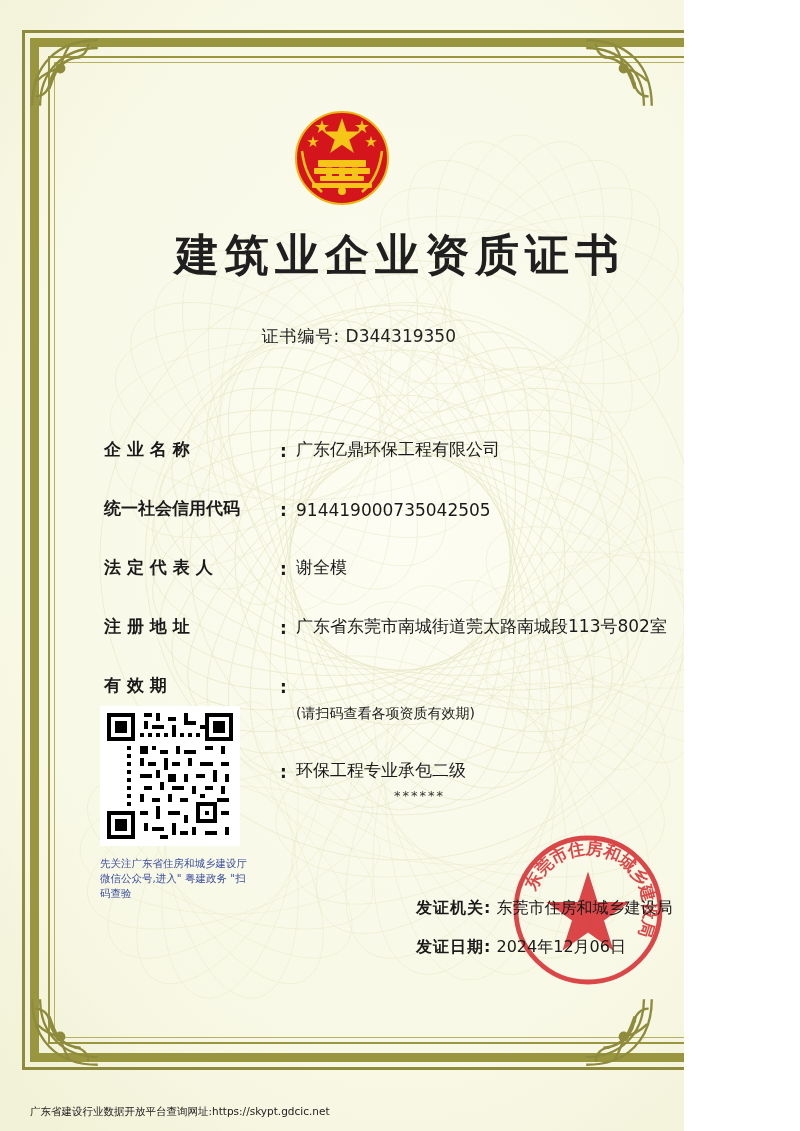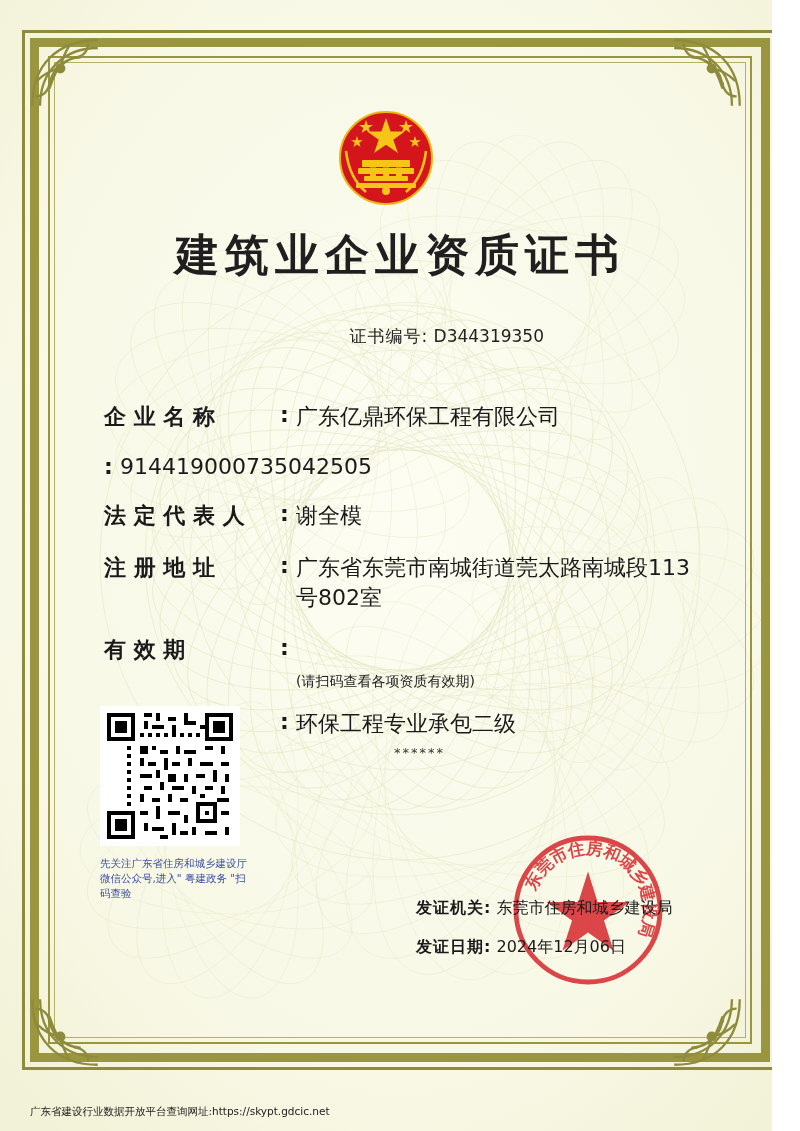--- a/index.html
+++ b/index.html
@@ -12,21 +12,21 @@
     height: 1131px;
     font-family: "DejaVu Sans", "Liberation Sans", sans-serif;
     position: relative;
     overflow: hidden;
   }
 
   
   #certificate {
     position: absolute;
     left: 0; top: 0;
-    width: 772px;
+    width: 684px;
     height: 1131px;
     background: #84cc16;
     overflow: hidden;
   }
 
   
   .guilloche {
     position: absolute;
     left: 0; top: 0;
     width: 800px; height: 1131px;
@@ -108,24 +108,25 @@
 
   
   .fields {
     position: absolute;
     left: 104px;
     top: 402px;
     width: 600px;
   }
   .field-row {
     display: flex;
-    align-items: flex-start;
+    align-items: flex-end;
     margin-bottom: 22px;
-    font-size: 22px;
+    font-size: 17px;
     color: #1a1a1a;
+    margin-top: 36px;
   }
   .field-label {
     width: 176px;
     flex: none;
     font-weight: bold;
     letter-spacing: 0px;
     white-space: nowrap;
   }
   .field-colon {
     flex: none;
@@ -404,20 +405,21 @@
 
   <div class="fields">
 
     <div class="field-row">
       <span class="field-label">企 业 名 称</span>
       <span class="field-colon">:</span>
       <span class="field-value">广东亿鼎环保工程有限公司</span>
     </div>
 
     <div class="field-row">
+      <span class="field-label">统一社会信用代码</span>
       <span class="field-colon">:</span>
       <span class="field-value">914419000735042505</span>
     </div>
 
     <div class="field-row">
       <span class="field-label">法 定 代 表 人</span>
       <span class="field-colon">:</span>
       <span class="field-value">谢全模</span>
     </div>
 

